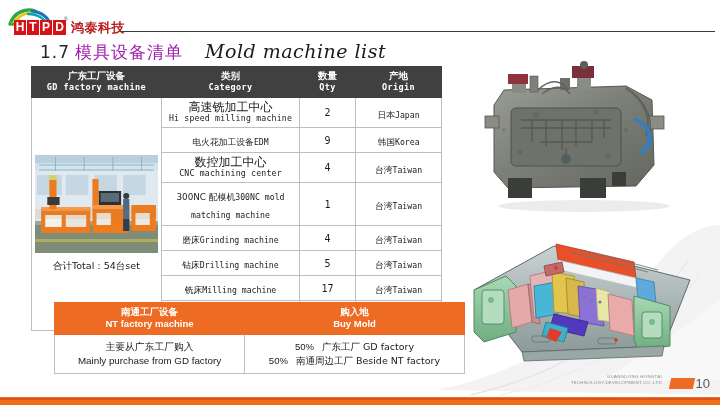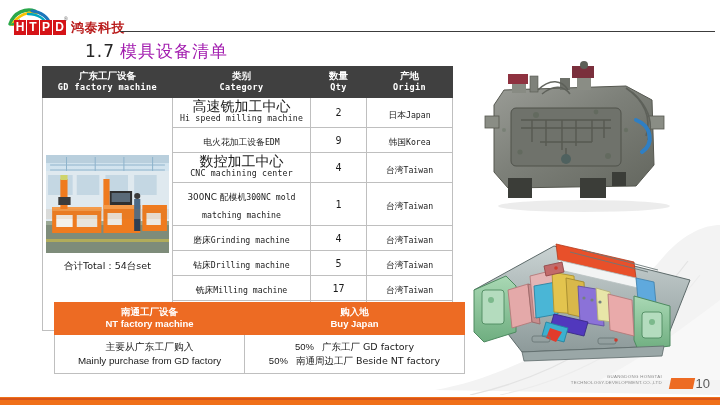--- a/index.html
+++ b/index.html
@@ -83,42 +83,41 @@
     left: 40px; top: 40px;
     display: flex;
     align-items: baseline;
     white-space: nowrap;
   }
   #title-num {
     font-size: 17px;
     color: #262626;
     font-family: "DejaVu Sans", sans-serif;
     letter-spacing: 1px;
-    margin-left: 45px;
   }
   #title-cn {
     font-size: 17px;
     color: #a21caf;
     font-family: "DejaVu Sans", sans-serif;
     margin-left: 5px;
     letter-spacing: 1px;
   }
   #title-en {
     font-size: 19px;
     color: #1a1a1a;
     font-family: "DejaVu Serif", serif;
     font-style: italic;
     margin-left: 22px;
     letter-spacing: 0.5px;
   }
 
   
   #main-table {
     position: absolute;
-    left: 42px; top: 66px;
+    left: 31px; top: 66px;
     width: 410px;
     border-collapse: collapse;
     table-layout: fixed;
   }
   #main-table th {
     background: #404040;
     color: #ffffff;
     border: 1px solid #404040;
     padding: 3px 2px 4px 2px;
     text-align: center;
@@ -142,22 +141,22 @@
   .th-en {
     display: block;
     font-size: 8.5px;
     font-weight: bold;
     font-family: "DejaVu Sans Mono", monospace;
     line-height: 11px;
     letter-spacing: 0.4px;
   }
   .cell-cn {
     display: block;
-    font-size: 14px;
-    font-family: Liberation Mono, monospace;
+    font-size: 12px;
+    font-family: Liberation Sans, sans-serif;
     line-height: 12px;
   }
   .cell-en {
     display: block;
     font-size: 8.2px;
     font-family: "DejaVu Sans Mono", monospace;
     line-height: 11px;
     letter-spacing: 0.2px;
   }
   .cell-inline {
@@ -343,20 +342,21 @@
       <span class="logo-box">D</span>
     </div>
     <span class="logo-tm">®</span>
     <span class="logo-cn">鸿泰科技</span>
   </div>
   <div id="header-rule"></div>
 
   <div id="title-row">
     <span id="title-num">1.7</span>
     <span id="title-cn">模具设备清单</span>
+    <span id="title-en">Mold machine list</span>
   </div>
 
   <table id="main-table">
     <colgroup>
       <col style="width:130px">
         <col style="width:138px">
         <col style="width:56px">
         <col style="width:86px">
     </colgroup>
     <thead>
@@ -496,21 +496,21 @@
         <col style="width:220px">
       </colgroup>
     <thead>
       <tr>
         <th>
           <span class="bt-cn">南通工厂设备</span>
           <span class="bt-en">NT factory machine</span>
         </th>
         <th>
           <span class="bt-cn">购入地</span>
-          <span class="bt-en">Buy Japan</span>
+          <span class="bt-en">Buy Mold</span>
         </th>
       </tr>
     </thead>
     <tbody>
       <tr>
         <td>
           <span class="bcell-cn">主要从广东工厂购入</span>
           <span class="bcell-en">Mainly purchase from GD factory</span>
         </td>
         <td>

